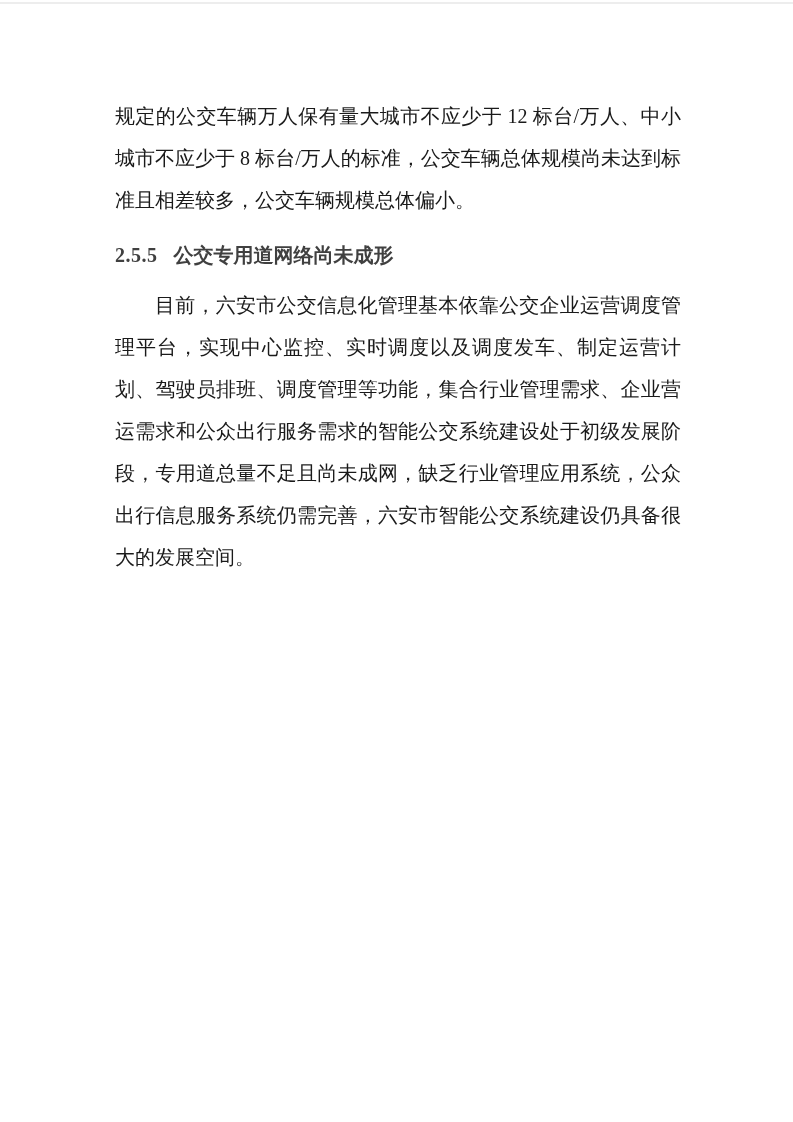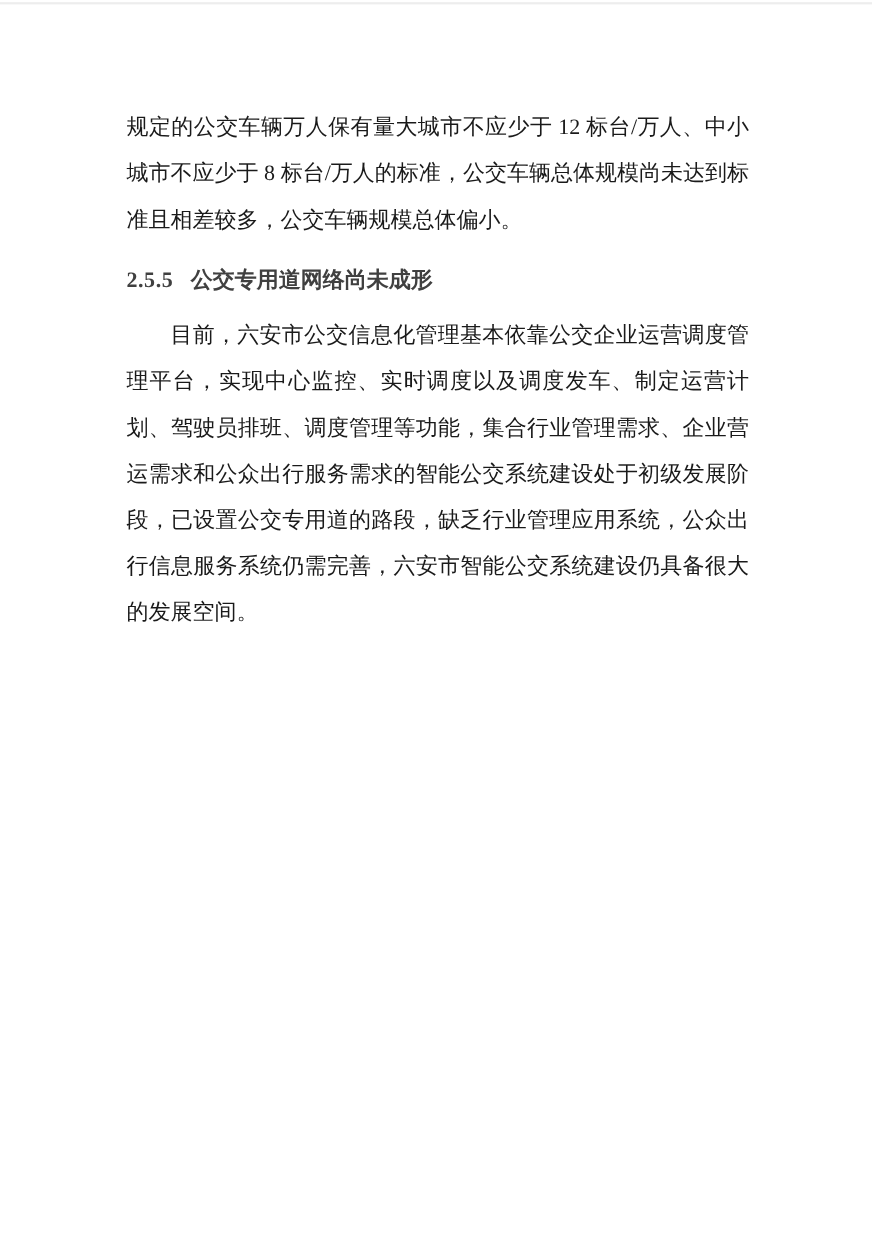--- a/index.html
+++ b/index.html
@@ -78,20 +78,20 @@
 
     <p class="body-par no-indent">规定的公交车辆万人保有量大城市不应少于 12 标台/万人、中小城市不应少于 8 标台/万人的标准，公交车辆总体规模尚未达到标准且相差较多，公交车辆规模总体偏小。</p>
 
     <h2 class="heading">
       <span class="h-num">2.5.5</span>
       <span class="h-title">公交专用道网络尚未成形</span>
     </h2>
 
 
 
-    <p class="body-par">目前，六安市公交信息化管理基本依靠公交企业运营调度管理平台，实现中心监控、实时调度以及调度发车、制定运营计划、驾驶员排班、调度管理等功能，集合行业管理需求、企业营运需求和公众出行服务需求的智能公交系统建设处于初级发展阶段，已设置公交专用道的路段，缺乏行业管理应用系统，公众出行信息服务系统仍需完善，六安市智能公交系统建设仍具备很大的发展空间。</p>
+    <p class="body-par">目前，六安市公交信息化管理基本依靠公交企业运营调度管理平台，实现中心监控、实时调度以及调度发车、制定运营计划、驾驶员排班、调度管理等功能，集合行业管理需求、企业营运需求和公众出行服务需求的智能公交系统建设处于初级发展阶段，专用道总量不足且尚未成网，缺乏行业管理应用系统，公众出行信息服务系统仍需完善，六安市智能公交系统建设仍具备很大的发展空间。</p>
 
   </div>
 
   <div class="footer">
     <span class="page-num">32</span>
   </div>
 </div>
 
 </body></html>

